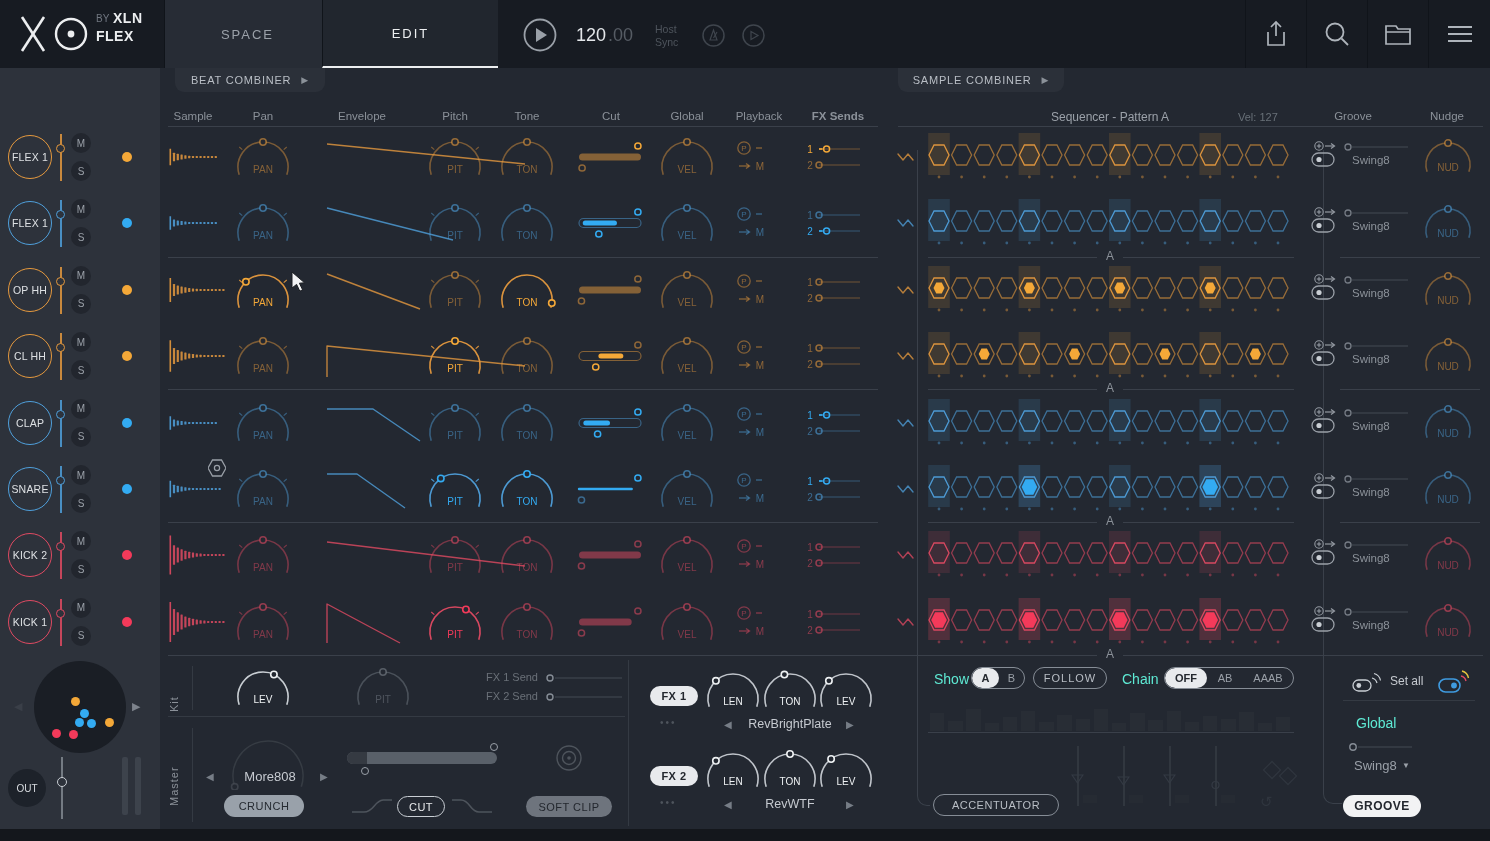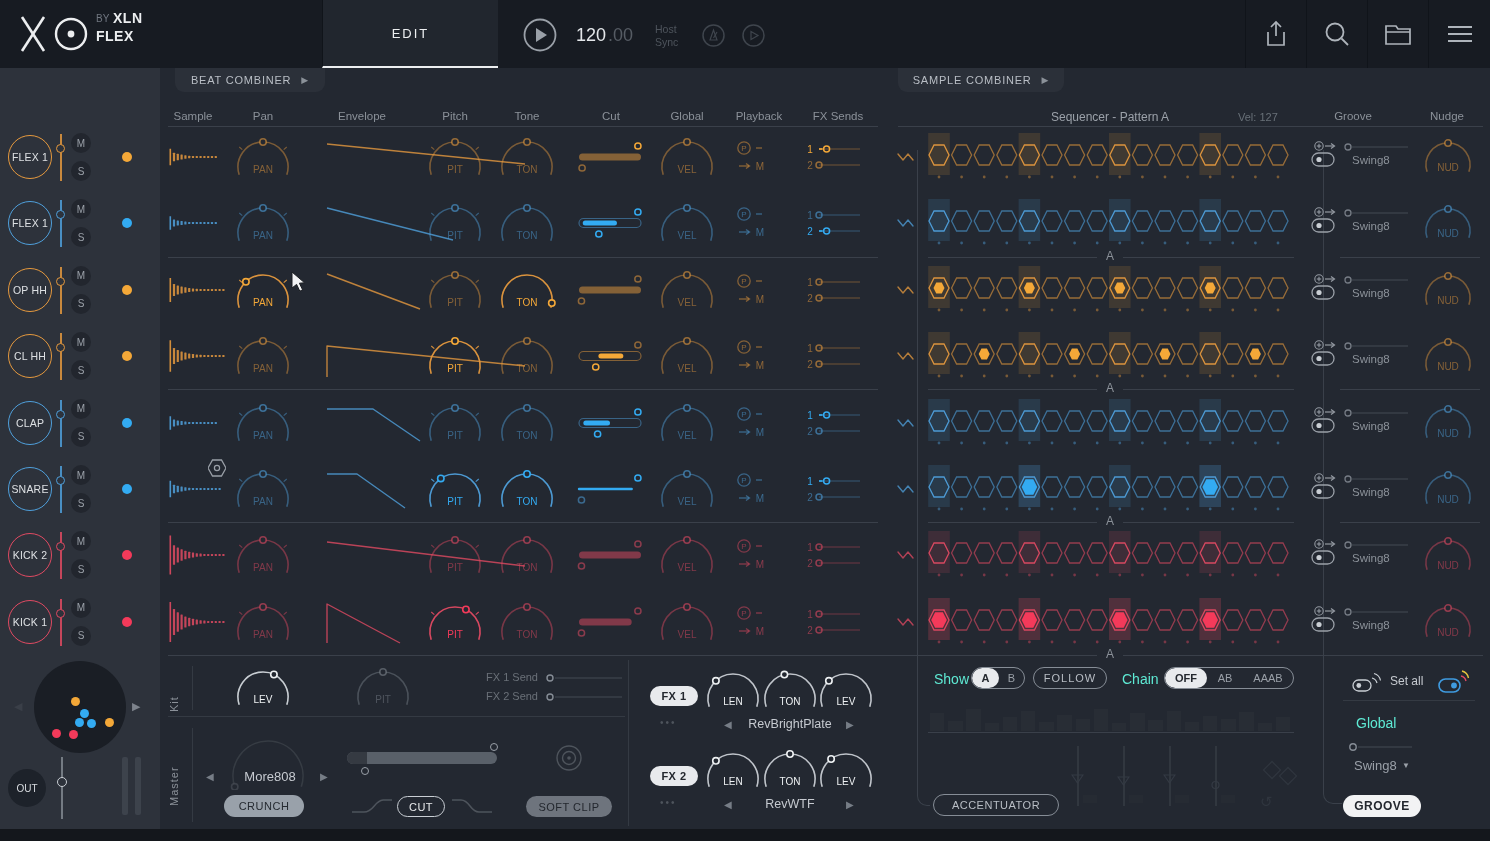--- a/index.html
+++ b/index.html
@@ -57,20 +57,21 @@
     <svg class="abs" style="left:14px;top:12px" width="80" height="44">
       <line x1="8" y1="5" x2="30" y2="39" stroke="#eceef0" stroke-width="2.6"></line>
       <line x1="30" y1="5" x2="8" y2="39" stroke="#eceef0" stroke-width="2.6"></line>
       <circle cx="57" cy="22" r="15" fill="none" stroke="#eceef0" stroke-width="2.4"></circle>
       <circle cx="57" cy="22" r="3.4" fill="#eceef0"></circle>
     </svg>
     <span class="abs" style="left:96px;top:13px;font-size:10px;color:#707680">BY</span>
     <span class="logo-txt" style="left:113px;top:10px">XLN</span>
     <span class="logo-txt" style="left:96px;top:28px">FLEX</span>
 
+    <div id="tb-space" class="tbblock">SPACE</div>
     <div id="tb-edit" class="tbblock">EDIT</div>
 
     <svg class="abs" style="left:523px;top:18px" width="34" height="34">
       <circle cx="17" cy="17" r="15.5" fill="none" stroke="#9aa0a8" stroke-width="1.8"></circle>
       <polygon points="13,10 24,17 13,24" fill="#9aa0a8"></polygon>
     </svg>
     <span class="abs" style="left:576px;top:25px;font-size:18px;color:#e4e7ea">120</span>
     <span class="abs" style="left:608px;top:25px;font-size:18px;color:#565c64">.00</span>
     <span class="abs" style="left:655px;top:23px;font-size:10.5px;color:#4e545c">Host</span>
     <span class="abs" style="left:655px;top:36px;font-size:10.5px;color:#4e545c">Sync</span>
@@ -249,21 +250,21 @@
 
   <div id="bottomstrip"></div>
 <div class="colhead" style="position: absolute; left: 193px;">Sample</div>
     <div class="colhead" style="position: absolute; left: 263px;">Pan</div>
     <div class="colhead" style="position: absolute; left: 362px;">Envelope</div>
     <div class="colhead" style="position: absolute; left: 455px;">Pitch</div>
     <div class="colhead" style="position: absolute; left: 527px;">Tone</div>
     <div class="colhead" style="position: absolute; left: 611px;">Cut</div>
     <div class="colhead" style="position: absolute; left: 687px;">Global</div>
     <div class="colhead" style="position: absolute; left: 759px;">Playback</div>
-    <div class="colhead" style="position: absolute; left: 838px;">FX Sends</div>
+    <div class="colhead" style="position: absolute; left: 838px; font-weight: bold;">FX Sends</div>
     <svg width="58" height="46" style="position: absolute; left: 168px; top: 134px;">
       <rect x="1.5" y="14.75" width="1.6" height="16.5" fill="#e5993e" fill-opacity="0.9"></rect>
       <rect x="4.9" y="18.833941793816685" width="2.2" height="8.33211641236663" fill="#e5993e" fill-opacity="0.85" rx="0.5"></rect>
       <rect x="8.7" y="19.84435618594412" width="2.2" height="6.31128762811176" fill="#e5993e" fill-opacity="0.85" rx="0.5"></rect>
       <rect x="12.5" y="20.60970985321107" width="2.2" height="4.780580293577861" fill="#e5993e" fill-opacity="0.85" rx="0.5"></rect>
       <rect x="16.3" y="21.18943856705652" width="2.2" height="3.6211228658869614" fill="#e5993e" fill-opacity="0.85" rx="0.5"></rect>
       <rect x="20.1" y="21.628562851724872" width="2.2" height="2.7428742965502586" fill="#e5993e" fill-opacity="0.85" rx="0.5"></rect>
       <rect x="23.900000000000002" y="21.96118418439341" width="2.2" height="2.0776316312131806" fill="#e5993e" fill-opacity="0.85" rx="0.5"></rect>
       <rect x="27.700000000000003" y="22" width="2.2" height="2" fill="#e5993e" fill-opacity="0.85" rx="0.5"></rect>
       <rect x="31.500000000000004" y="22" width="2.2" height="2" fill="#e5993e" fill-opacity="0.85" rx="0.5"></rect>

